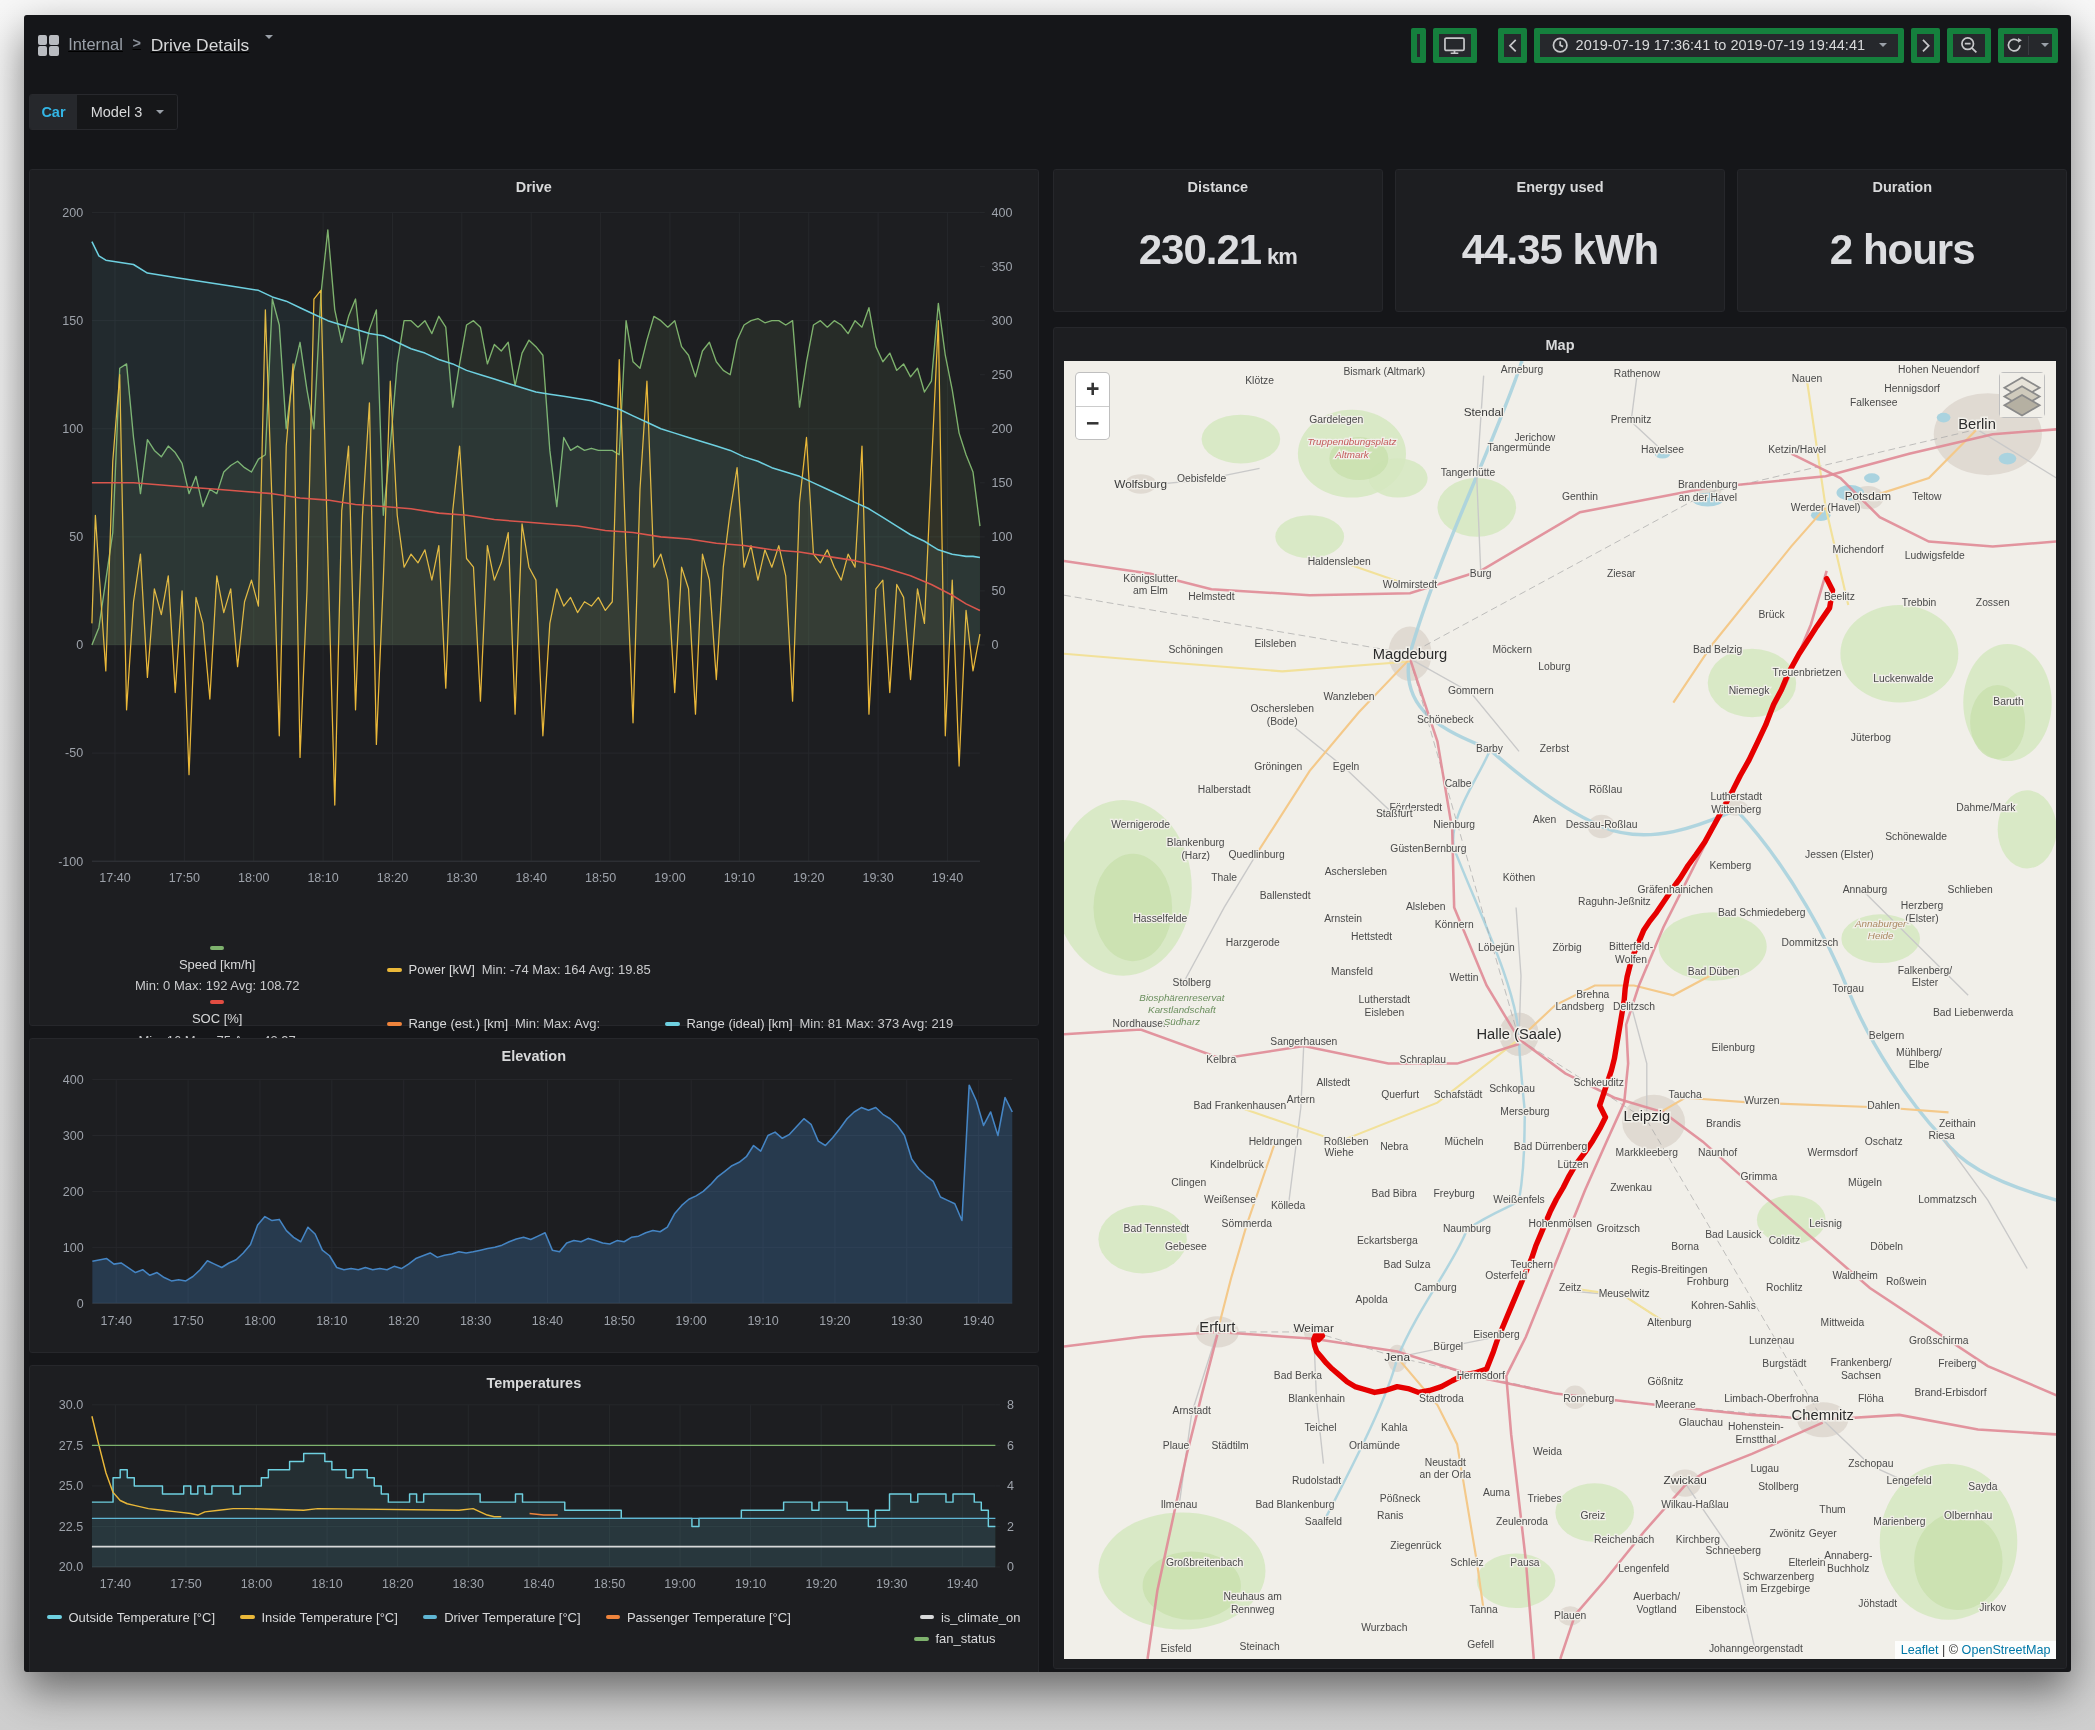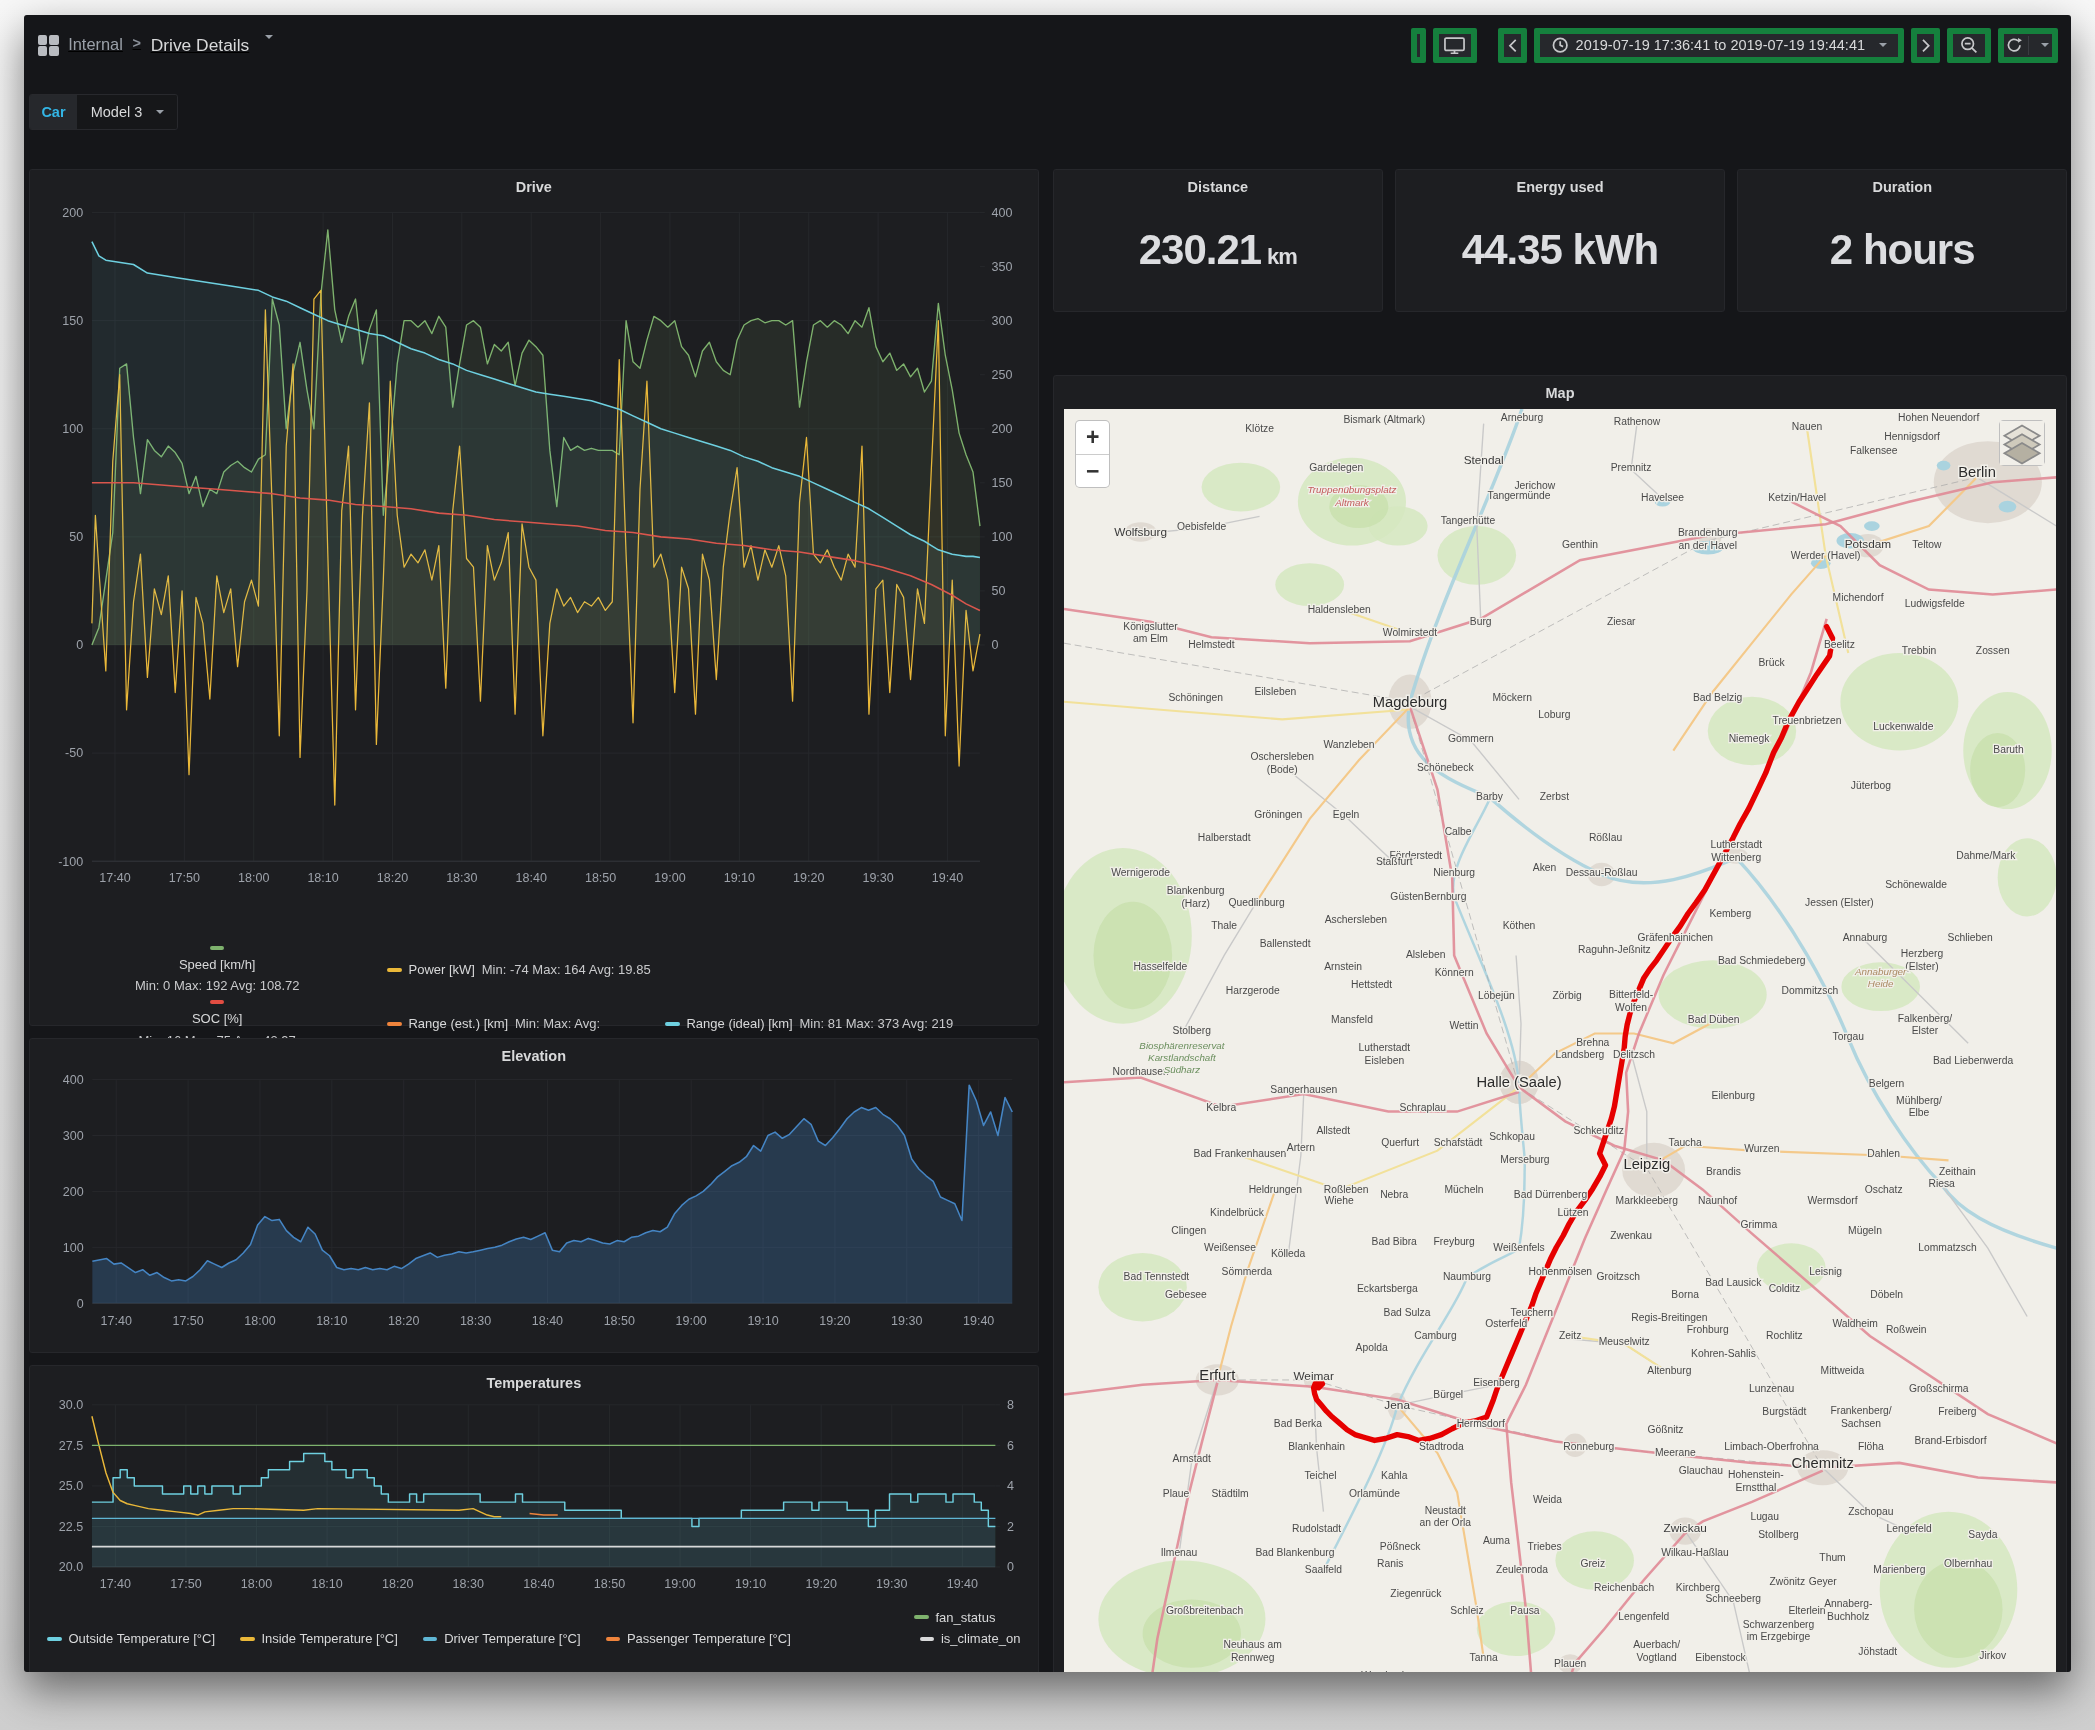--- a/index.html
+++ b/index.html
@@ -38,21 +38,21 @@
   
   .panel { position:absolute; background:#1d1e21; border:1px solid #26272b; border-radius:2.9px; }
   .ptitle { text-align:center; color:#d8d9da; font-size:14.5px; font-weight:600; padding:8.7px 0 3.9px; cursor:pointer; }
   #p-drive { left:4.8px; top:154px; width:1010px; height:857px; }
   #p-elev  { left:4.8px; top:1023px; width:1010px; height:315px; }
   #p-temp  { left:4.8px; top:1350px; width:1010px; height:322px; }
   .statrow { position:absolute; left:1029px; top:154px; width:1014px; height:143px; display:flex; gap:12.6px; }
   .stat { flex:1; background:#1d1e21; border:1px solid #26272b; border-radius:2.9px; text-align:center; }
   .stat .val { margin-top:27px; font-size:42px; font-weight:700; color:#dcdde0; letter-spacing:-1px; }
   .stat .val .unit { font-size:22px; font-weight:700; margin-left:5.8px; }
-  #p-map { left:1029px; top:312px; width:1014px; height:1342px; display:flex; flex-direction:column;margin-top:48px; }
+  #p-map { left:1029px; top:312px; width:1014px; height:1342px; display:flex; flex-direction:column; }
   .mapwrap { position:relative; flex:1; margin:3.9px 9.7px 9.7px; overflow:hidden; }
   .mapwrap svg { display:block; width:100%; height:100%; background:#f1efe9; cursor:grab; }
 
   
   .lctl { position:absolute; left:11.6px; top:11.6px; width:35px; background:#fff; border:1.9px solid rgba(0,0,0,.25); border-radius:4.8px; overflow:hidden; z-index:5; }
   .lctl div { height:33px; display:flex; align-items:center; justify-content:center; font-size:23px; font-weight:700; color:#333; cursor:pointer; }
   .lctl div + div { border-top:1px solid #ccc; }
   .llayers { position:absolute; right:11.6px; top:11.6px; width:46px; height:46px; background:#fff; border:1.9px solid rgba(0,0,0,.25); border-radius:4.8px; display:flex; align-items:center; justify-content:center; z-index:5; cursor:pointer; }
   .lattrib { position:absolute; right:0; bottom:0; background:rgba(255,255,255,.85); padding:1.9px 5.8px; font-size:12.6px; color:#333; z-index:5; }
   .lattrib a { color:#0078a8; text-decoration:none; cursor:pointer; }
@@ -770,26 +770,20 @@
           <path d="M60.0,110.8L74.6,110.8L74.6,110.8L81.9,110.8L81.9,85.6L89.3,85.6L89.3,77.2L96.6,77.2L96.6,85.6L103.9,85.6L103.9,94.0L125.8,94.0L125.8,94.0L133.1,94.0L133.1,102.4L147.8,102.4L147.8,102.4L155.1,102.4L155.1,94.0L162.4,94.0L162.4,102.4L169.7,102.4L169.7,94.0L177.0,94.0L177.0,102.4L184.3,102.4L184.3,94.0L198.9,94.0L198.9,94.0L206.3,94.0L206.3,102.4L213.6,102.4L213.6,94.0L228.2,94.0L228.2,94.0L235.5,94.0L235.5,85.6L242.8,85.6L242.8,77.2L257.4,77.2L257.4,77.2L264.8,77.2L264.8,68.8L279.4,68.8L279.4,60.4L294.0,60.4L294.0,60.4L301.3,60.4L301.3,68.8L308.6,68.8L308.6,77.2L315.9,77.2L315.9,77.2L323.3,77.2L323.3,85.6L330.6,85.6L330.6,77.2L337.9,77.2L337.9,77.2L345.2,77.2L345.2,85.6L352.5,85.6L352.5,94.0L359.8,94.0L359.8,102.4L367.1,102.4L367.1,110.8L381.8,110.8L381.8,110.8L389.1,110.8L389.1,102.4L396.4,102.4L396.4,110.8L403.7,110.8L403.7,102.4L411.0,102.4L411.0,102.4L454.9,102.4L454.9,102.4L462.2,102.4L462.2,110.8L484.1,110.8L484.1,110.8L498.8,110.8L498.8,102.4L506.1,102.4L506.1,110.8L542.6,110.8L542.6,110.8L549.9,110.8L549.9,119.2L601.1,119.2L601.1,119.2L608.4,119.2L608.4,127.6L674.3,127.6L674.3,127.6L681.6,127.6L681.6,136.0L688.9,136.0L688.9,127.6L725.4,127.6L725.4,127.6L732.8,127.6L732.8,119.2L769.3,119.2L769.3,119.2L776.6,119.2L776.6,110.8L798.6,110.8L798.6,110.8L805.9,110.8L805.9,119.2L813.2,119.2L813.2,110.8L835.1,110.8L835.1,110.8L842.4,110.8L842.4,119.2L857.1,119.2L857.1,119.2L864.4,119.2L864.4,136.0L871.7,136.0L871.7,119.2L886.3,119.2L886.3,102.4L908.3,102.4L908.3,110.8L915.6,110.8L915.6,102.4L937.5,102.4L937.5,102.4L944.8,102.4L944.8,110.8L952.1,110.8L952.1,102.4L966.8,102.4L966.8,102.4L974.1,102.4L974.1,110.8L981.4,110.8L981.4,119.2L988.7,119.2L988.7,136.0L996.0,136.0L996.0,136.0L996.0,178L60.0,178Z" fill="#6ED0E0" fill-opacity="0.09" stroke="none"></path>
           <path d="M60.0,110.8L74.6,110.8L74.6,110.8L81.9,110.8L81.9,85.6L89.3,85.6L89.3,77.2L96.6,77.2L96.6,85.6L103.9,85.6L103.9,94.0L125.8,94.0L125.8,94.0L133.1,94.0L133.1,102.4L147.8,102.4L147.8,102.4L155.1,102.4L155.1,94.0L162.4,94.0L162.4,102.4L169.7,102.4L169.7,94.0L177.0,94.0L177.0,102.4L184.3,102.4L184.3,94.0L198.9,94.0L198.9,94.0L206.3,94.0L206.3,102.4L213.6,102.4L213.6,94.0L228.2,94.0L228.2,94.0L235.5,94.0L235.5,85.6L242.8,85.6L242.8,77.2L257.4,77.2L257.4,77.2L264.8,77.2L264.8,68.8L279.4,68.8L279.4,60.4L294.0,60.4L294.0,60.4L301.3,60.4L301.3,68.8L308.6,68.8L308.6,77.2L315.9,77.2L315.9,77.2L323.3,77.2L323.3,85.6L330.6,85.6L330.6,77.2L337.9,77.2L337.9,77.2L345.2,77.2L345.2,85.6L352.5,85.6L352.5,94.0L359.8,94.0L359.8,102.4L367.1,102.4L367.1,110.8L381.8,110.8L381.8,110.8L389.1,110.8L389.1,102.4L396.4,102.4L396.4,110.8L403.7,110.8L403.7,102.4L411.0,102.4L411.0,102.4L454.9,102.4L454.9,102.4L462.2,102.4L462.2,110.8L484.1,110.8L484.1,110.8L498.8,110.8L498.8,102.4L506.1,102.4L506.1,110.8L542.6,110.8L542.6,110.8L549.9,110.8L549.9,119.2L601.1,119.2L601.1,119.2L608.4,119.2L608.4,127.6L674.3,127.6L674.3,127.6L681.6,127.6L681.6,136.0L688.9,136.0L688.9,127.6L725.4,127.6L725.4,127.6L732.8,127.6L732.8,119.2L769.3,119.2L769.3,119.2L776.6,119.2L776.6,110.8L798.6,110.8L798.6,110.8L805.9,110.8L805.9,119.2L813.2,119.2L813.2,110.8L835.1,110.8L835.1,110.8L842.4,110.8L842.4,119.2L857.1,119.2L857.1,119.2L864.4,119.2L864.4,136.0L871.7,136.0L871.7,119.2L886.3,119.2L886.3,102.4L908.3,102.4L908.3,110.8L915.6,110.8L915.6,102.4L937.5,102.4L937.5,102.4L944.8,102.4L944.8,110.8L952.1,110.8L952.1,102.4L966.8,102.4L966.8,102.4L974.1,102.4L974.1,110.8L981.4,110.8L981.4,119.2L988.7,119.2L988.7,136.0L996.0,136.0L996.0,136.0" fill="none" stroke="#6ED0E0" stroke-width="1.5" stroke-linejoin="round"></path>
           <path d="M60.0,21.8L67.3,52.0L74.6,80.6L81.9,100.7L89.3,109.1L96.6,112.5L103.9,114.2L118.5,117.5L133.1,119.2L147.8,120.9L162.4,122.6L169.7,124.2L177.0,120.9L191.6,119.2L206.3,117.5L220.9,117.5L279.4,119.2L294.0,117.5L440.3,119.2L454.9,117.5L462.2,120.9L469.5,124.2L476.8,125.9L484.1,125.9" fill="none" stroke="#EAB839" stroke-width="1.5" stroke-linejoin="round"></path>
           <path d="M60.0,127.6L996.0,127.6L996.0,178L60.0,178Z" fill="#5FB6D4" fill-opacity="0.07" stroke="none"></path>
           <path d="M60.0,127.6L996.0,127.6" fill="none" stroke="#5FB6D4" stroke-width="1.5" stroke-linejoin="round"></path>
           <path d="M513.4,122.6L528.0,124.2L542.6,124.2" fill="none" stroke="#EF843C" stroke-width="1.5" stroke-linejoin="round"></path>
           <path d="M60.0,157.0L996.0,157.0" fill="none" stroke="#d8d9da" stroke-width="1.8" stroke-linejoin="round"></path>
           <path d="M60.0,52.0L996.0,52.0" fill="none" stroke="#7EB26D" stroke-width="1.5" stroke-linejoin="round"></path>
         </svg>
     <div class="legend" id="temp-legend" style="margin-top:5.8px">
-          <div class="legrow right">
-            <span class="legitem">
-              <span class="chip" style="background: rgb(126, 178, 109);"></span>
-              <span>fan_status</span>
-            </span>
-          </div>
           <div class="legrow">
             <span class="legitem">
               <span class="chip" style="background: rgb(110, 208, 224);"></span>
               <span>Outside Temperature [°C]</span>
             </span>
             <span class="legitem">
               <span class="chip" style="background: rgb(234, 184, 57);"></span>
               <span>Inside Temperature [°C]</span>
             </span>
             <span class="legitem">
@@ -798,18 +792,24 @@
             </span>
             <span class="legitem">
               <span class="chip" style="background: rgb(239, 132, 60);"></span>
               <span>Passenger Temperature [°C]</span>
             </span>
             <span class="legitem push">
               <span class="chip" style="background: rgb(216, 217, 218);"></span>
               <span>is_climate_on</span>
             </span>
           </div>
+          <div class="legrow right">
+            <span class="legitem">
+              <span class="chip" style="background: rgb(126, 178, 109);"></span>
+              <span>fan_status</span>
+            </span>
+          </div>
         </div>
   </section>
 
 </div>
 </div>
 
 
 </body></html>

